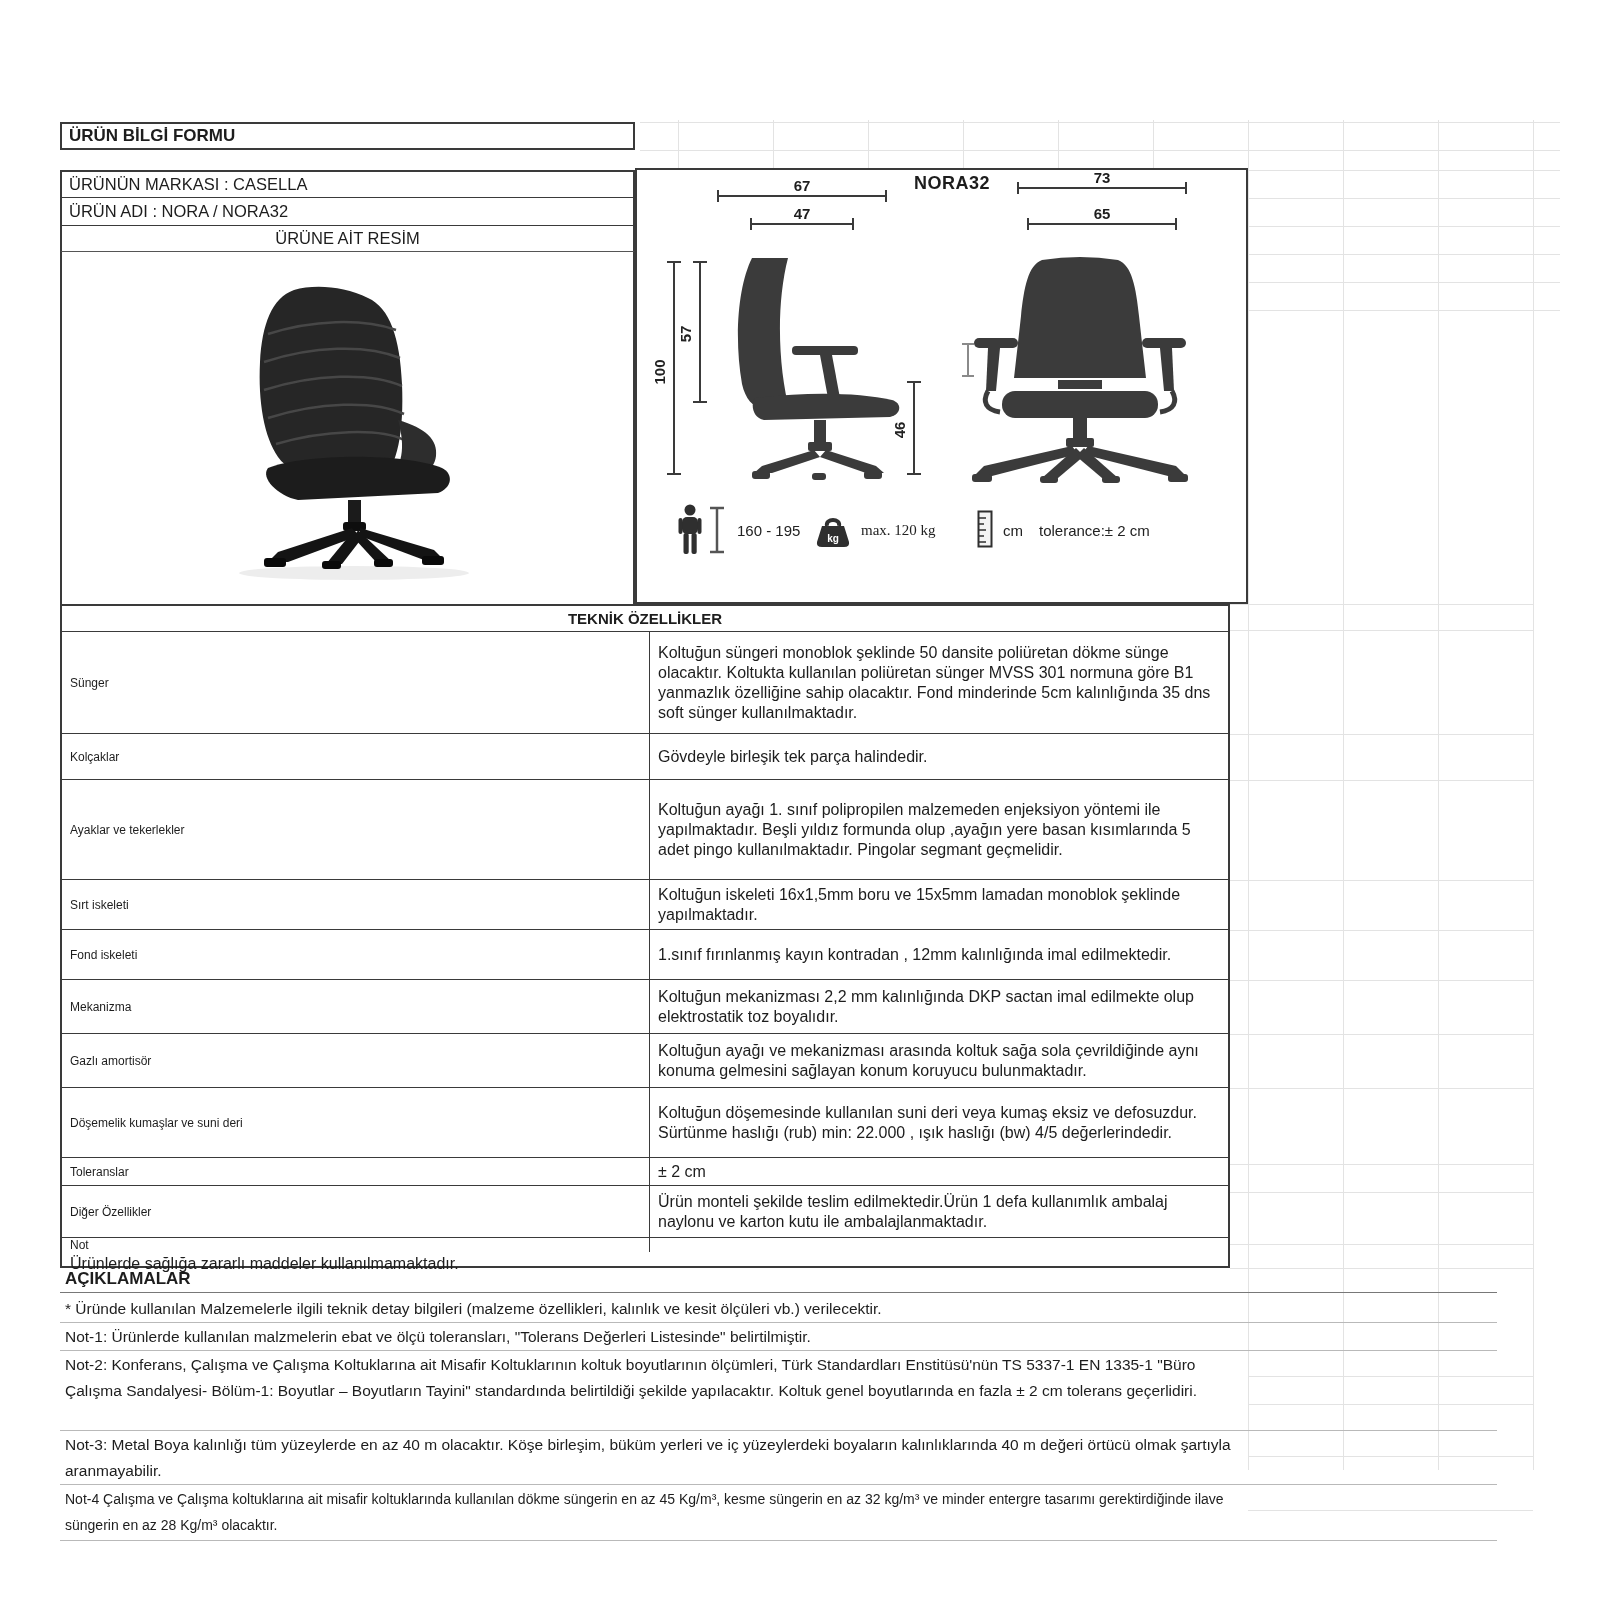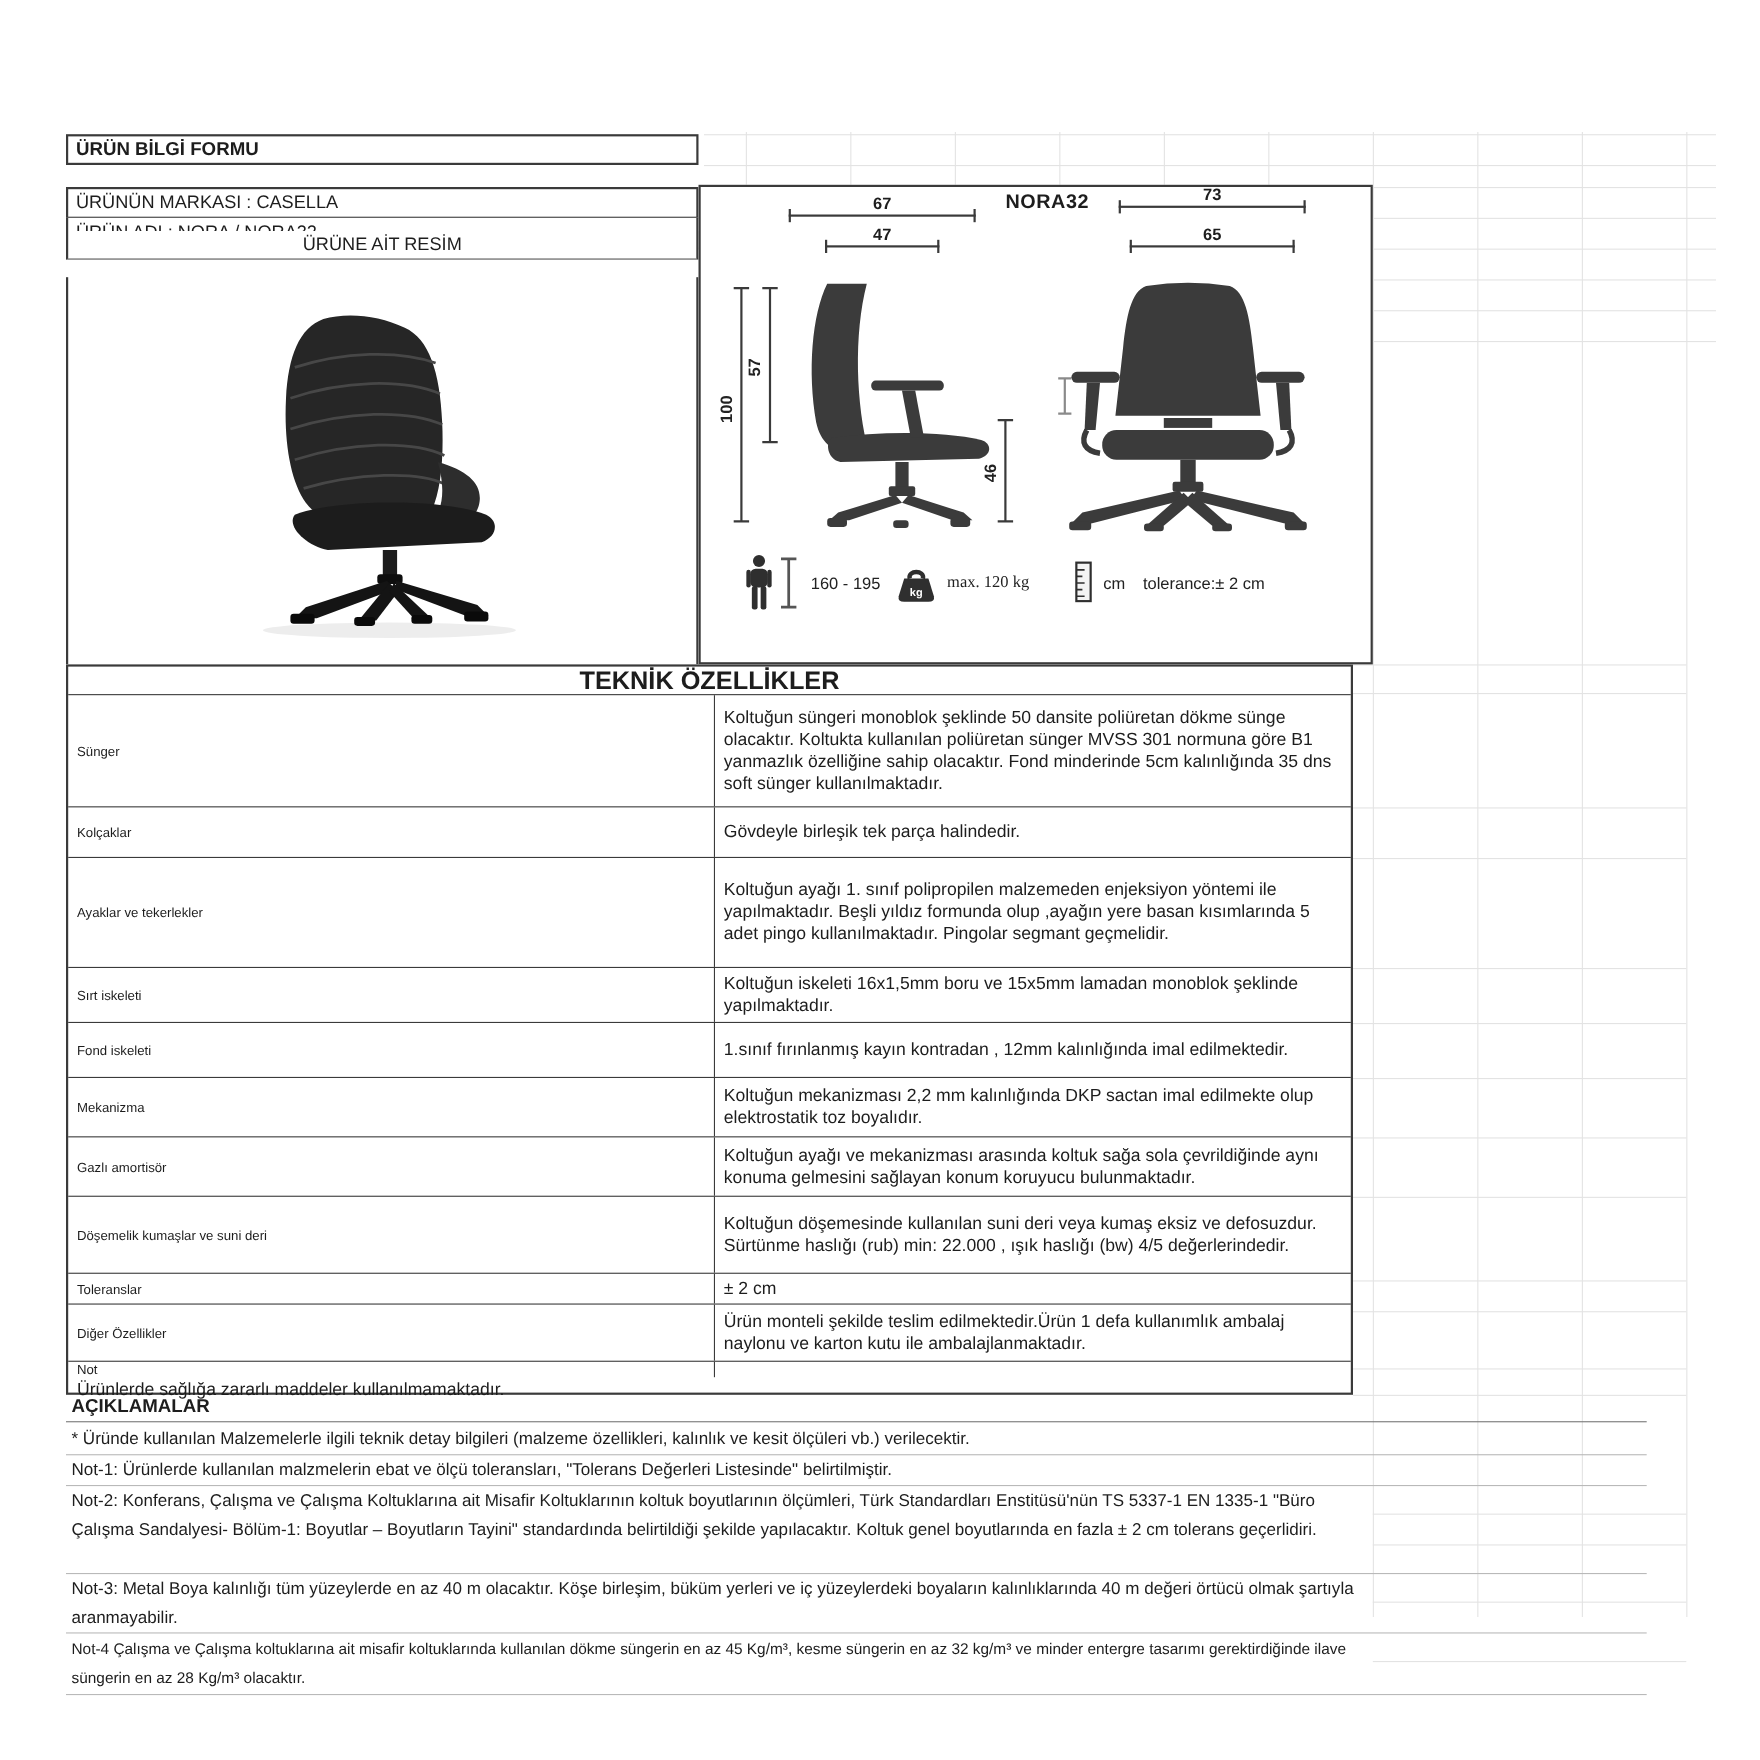--- a/index.html
+++ b/index.html
@@ -20,21 +20,21 @@
   .model{position:absolute;left:240px;top:3px;width:150px;text-align:center;font-weight:bold;font-size:18px;letter-spacing:.5px;}
   .hdim{position:absolute;text-align:center;}
   .hdim .num{display:block;font-weight:bold;font-size:15px;line-height:15px;}
   .hdim .bar{position:relative;height:2px;background:#3a3a3a;margin-top:2px;}
   .hdim .bar::before,.hdim .bar::after{content:"";position:absolute;top:-5px;width:2px;height:12px;background:#3a3a3a;}
   .hdim .bar::before{left:0;} .hdim .bar::after{right:0;}
   .icon-label{position:absolute;font-size:15px;white-space:nowrap;color:#222;}
   
   .spec{position:absolute;left:60px;top:604px;width:1170px;height:664px;border:2px solid #3a3a3a;box-sizing:border-box;background:#fff;}
   .spec-head{height:26px;border-bottom:1px solid #3a3a3a;display:flex;align-items:center;justify-content:center;
-        font-weight:bold;font-size:23px;box-sizing:border-box;}
+        font-weight:bold;font-size:15px;box-sizing:border-box;}
   .srow{display:flex;border-bottom:1px solid #3a3a3a;box-sizing:border-box;}
   .srow:last-child{border-bottom:none;}
   .srow .lab{width:588px;border-right:1px solid #3a3a3a;display:flex;align-items:center;padding:0 6px 0 8px;font-size:12px;box-sizing:border-box;}
   .srow .val{flex:1;display:flex;align-items:center;padding:2px 8px;font-size:16px;line-height:20px;box-sizing:border-box;}
   
   .acik{position:absolute;left:65px;top:1269px;font-weight:bold;font-size:17px;}
   .nline{position:absolute;background:#b9b9b9;height:1px;}
   .nline-dark{position:absolute;background:#787878;height:1px;}
   .note{position:absolute;left:65px;width:1175px;font-size:15.5px;line-height:26px;color:#1d1d1d;}
   .note.small{font-size:14px;line-height:26px;}
@@ -82,21 +82,21 @@
 
   <div class="hbox title-box" style="left:60px;top:122px;width:575px;height:28px;">
     <span>ÜRÜN BİLGİ FORMU</span>
   </div>
   <div class="hbox" style="left:60px;top:170px;width:575px;height:29px;">
     <span>ÜRÜNÜN MARKASI : CASELLA</span>
   </div>
   <div class="hbox" style="left:60px;top:198px;width:575px;height:29px;border-top:none;">
     <span>ÜRÜN ADI : NORA / NORA32</span>
   </div>
-  <div class="caption-cell" style="left:60px;top:210px;width:575px;height:26px;">
+  <div class="caption-cell" style="left:60px;top:226px;width:575px;height:26px;">
     <span>ÜRÜNE AİT RESİM</span>
   </div>
 
   <div class="photo-cell" style="left:60px;top:252px;width:575px;height:352px;">
     <svg class="abs" style="left:140px;top:20px;" width="290" height="312" viewBox="0 0 290 312">
       <ellipse cx="152" cy="301" rx="115" ry="7" fill="#ededed"></ellipse>
 
       <g fill="#141414">
         <rect x="146" y="228" width="13" height="28" fill="#1b1b1b"></rect>
         <rect x="141" y="250" width="23" height="9" rx="3" fill="#0e0e0e"></rect>

